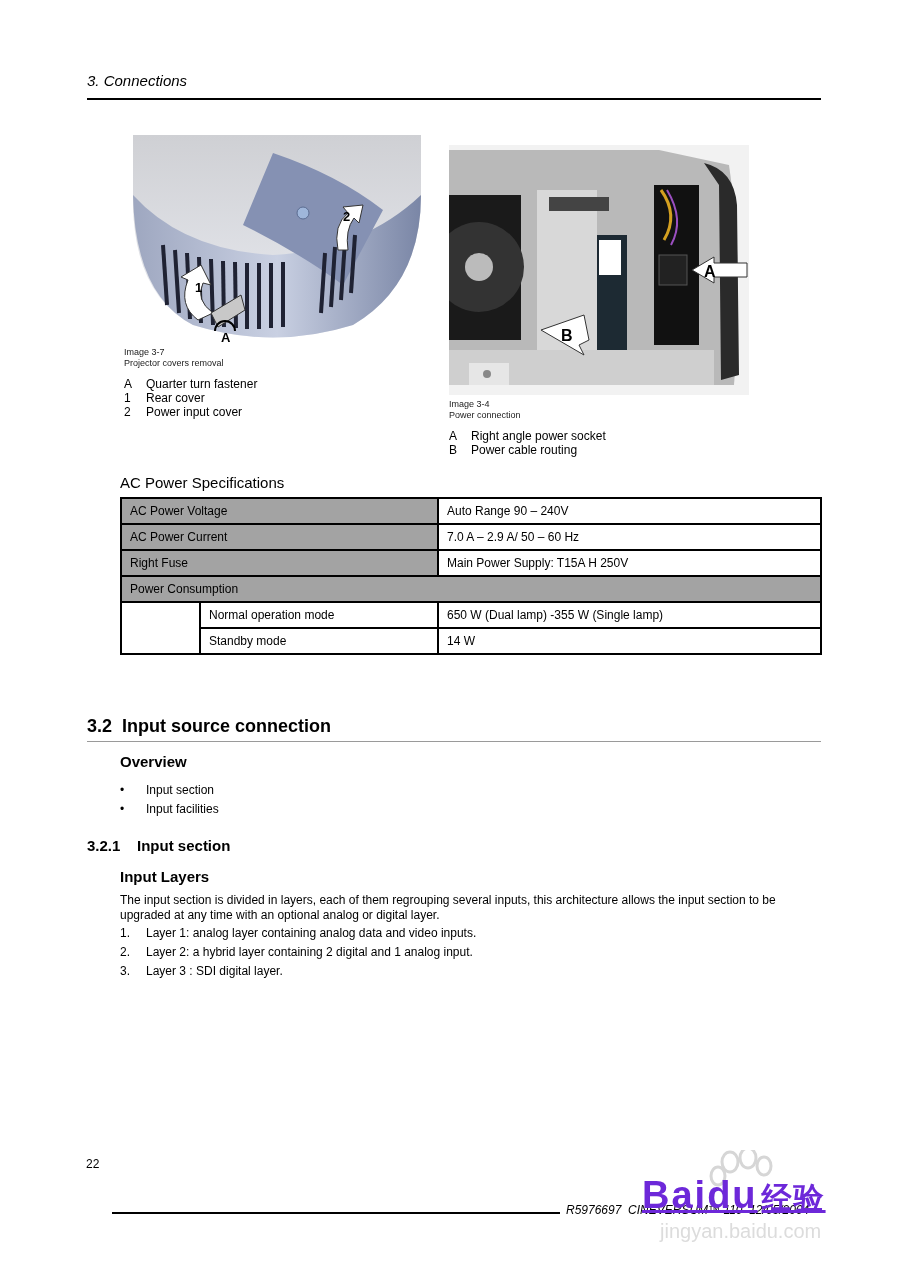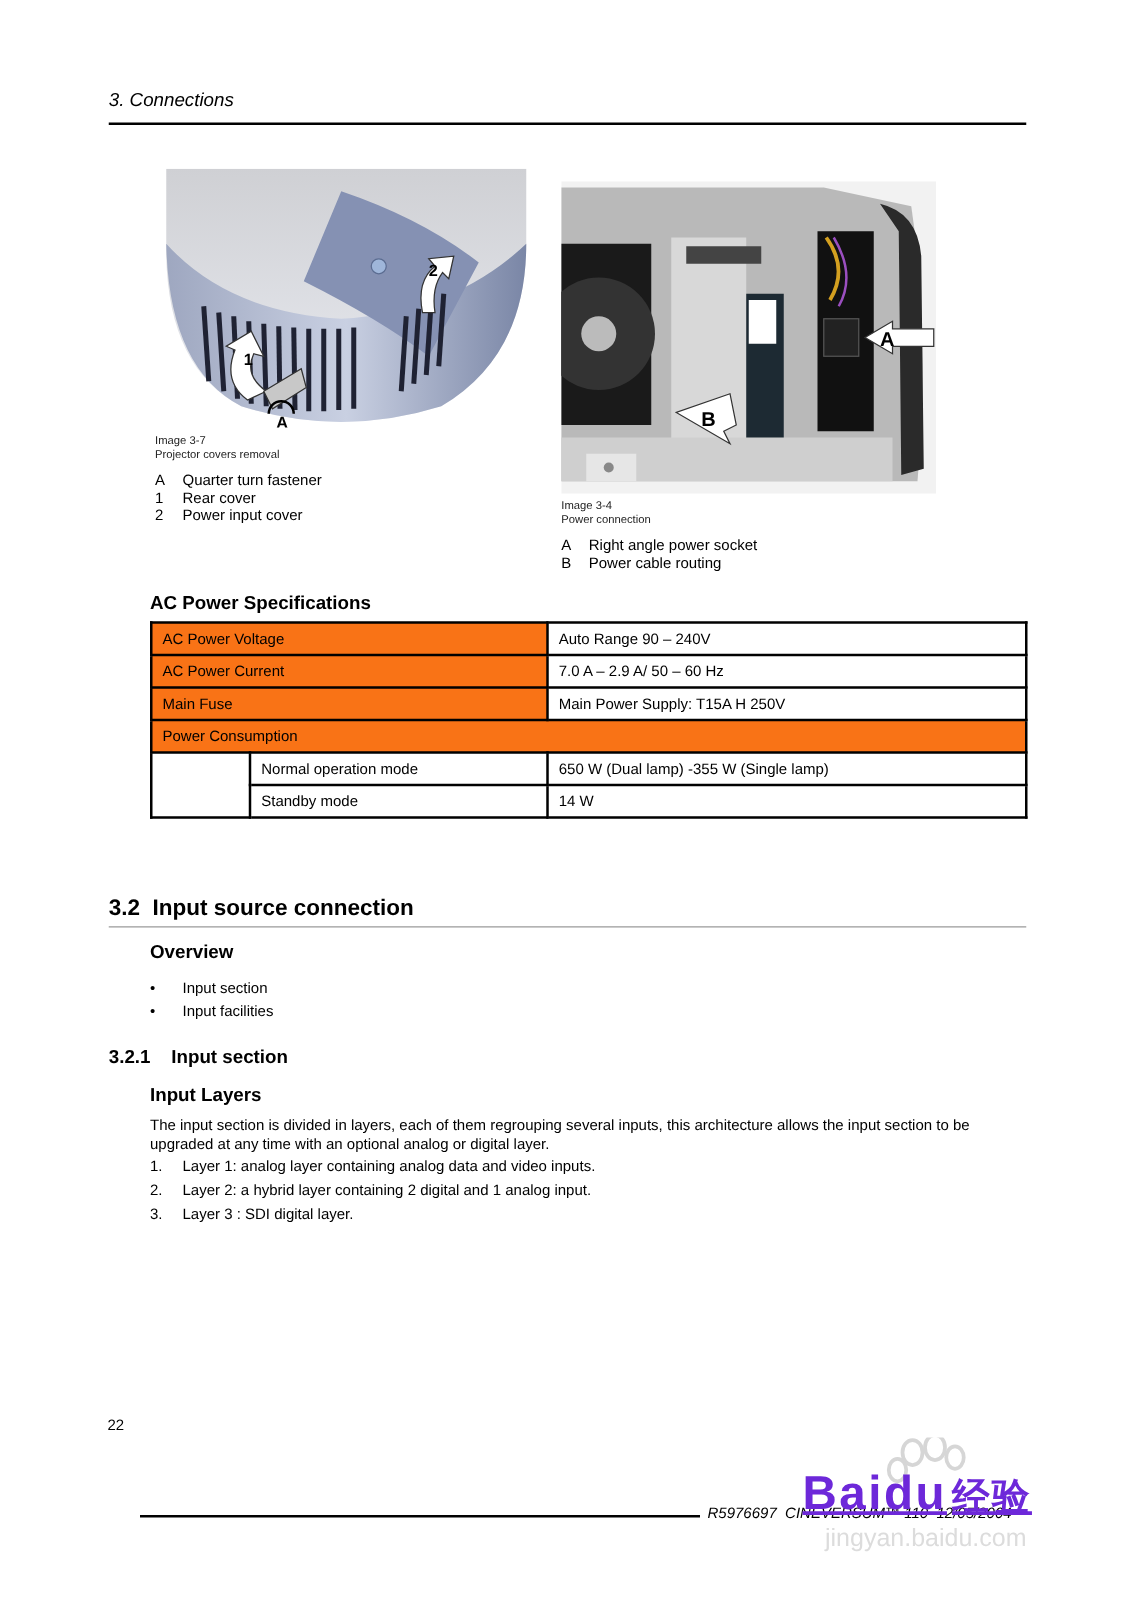--- a/index.html
+++ b/index.html
@@ -8,33 +8,33 @@
   .running-head { left:87px; top:72px; font-size:15px; font-style:italic; }
   .head-rule { left:87px; top:98px; width:734px; height:2px; background:#000; }
 
   .photo1 { left:123px; top:135px; width:300px; height:207px; }
   .photo2 { left:449px; top:145px; width:300px; height:250px; }
   .cap { font-size:9px; line-height:11px; color:#222; }
   .legend { font-size:12px; line-height:14px; }
   .legend .row { display:flex; }
   .legend .k { width:22px; }
 
-  .spec-title { left:120px; top:474px; font-size:15px; font-weight:bold; }
+  .spec-title { left:120px; top:474px; font-size:15px; font-weight:normal; }
   table.spec { position:absolute; left:120px; top:497px; width:702px; border-collapse:collapse; font-size:12px; }
   table.spec td { border:2px solid #000; height:24px; padding:0 8px; vertical-align:middle; }
-  td.g { background:#f97316; }
+  td.g { background:#a3a3a3; }
 
   .h2 { left:87px; top:716px; font-size:18px; font-weight:bold; }
   .h2-rule { left:87px; top:741px; width:734px; height:1px; background:#9a9a9a; }
   .h3 { font-size:15px; font-weight:bold; }
   .body { font-size:12px; line-height:15px; }
   .bullets .row, .numlist .row { display:flex; height:19px; align-items:center; font-size:12px; }
   .bullets .k, .numlist .k { width:26px; }
 
-  .foot-page { left:86px; top:1133px; font-size:12px; }
+  .foot-page { left:86px; top:1157px; font-size:12px; }
   .foot-rule { left:112px; top:1212px; width:448px; height:2px; background:#000; }
   .foot-doc { left:566px; top:1203px; font-size:12px;font-style:italic; }
   .wm { left:640px; top:1150px; width:210px; height:100px; color:#d9d9d9; }
 </style>
 </head>
 <body>
 
 <div class="abs running-head">3. Connections</div>
 <div class="abs head-rule"></div>
 
@@ -150,21 +150,21 @@
   <tbody>
       <tr>
     <td class="g" colspan="2">AC Power Voltage</td>
     <td>Auto Range 90 – 240V</td>
   </tr>
   <tr>
     <td class="g" colspan="2">AC Power Current</td>
     <td>7.0 A – 2.9 A/ 50 – 60 Hz</td>
   </tr>
   <tr>
-    <td class="g" colspan="2">Main Fuse</td>
+    <td class="g" colspan="2">Right Fuse</td>
     <td>Main Power Supply: T15A H 250V</td>
   </tr>
   <tr>
     <td class="g" colspan="3">Power Consumption</td>
   </tr>
   <tr>
     <td rowspan="2"></td>
     <td>Normal operation mode</td>
     <td>650 W (Dual lamp) -355 W (Single lamp)</td>
   </tr>

